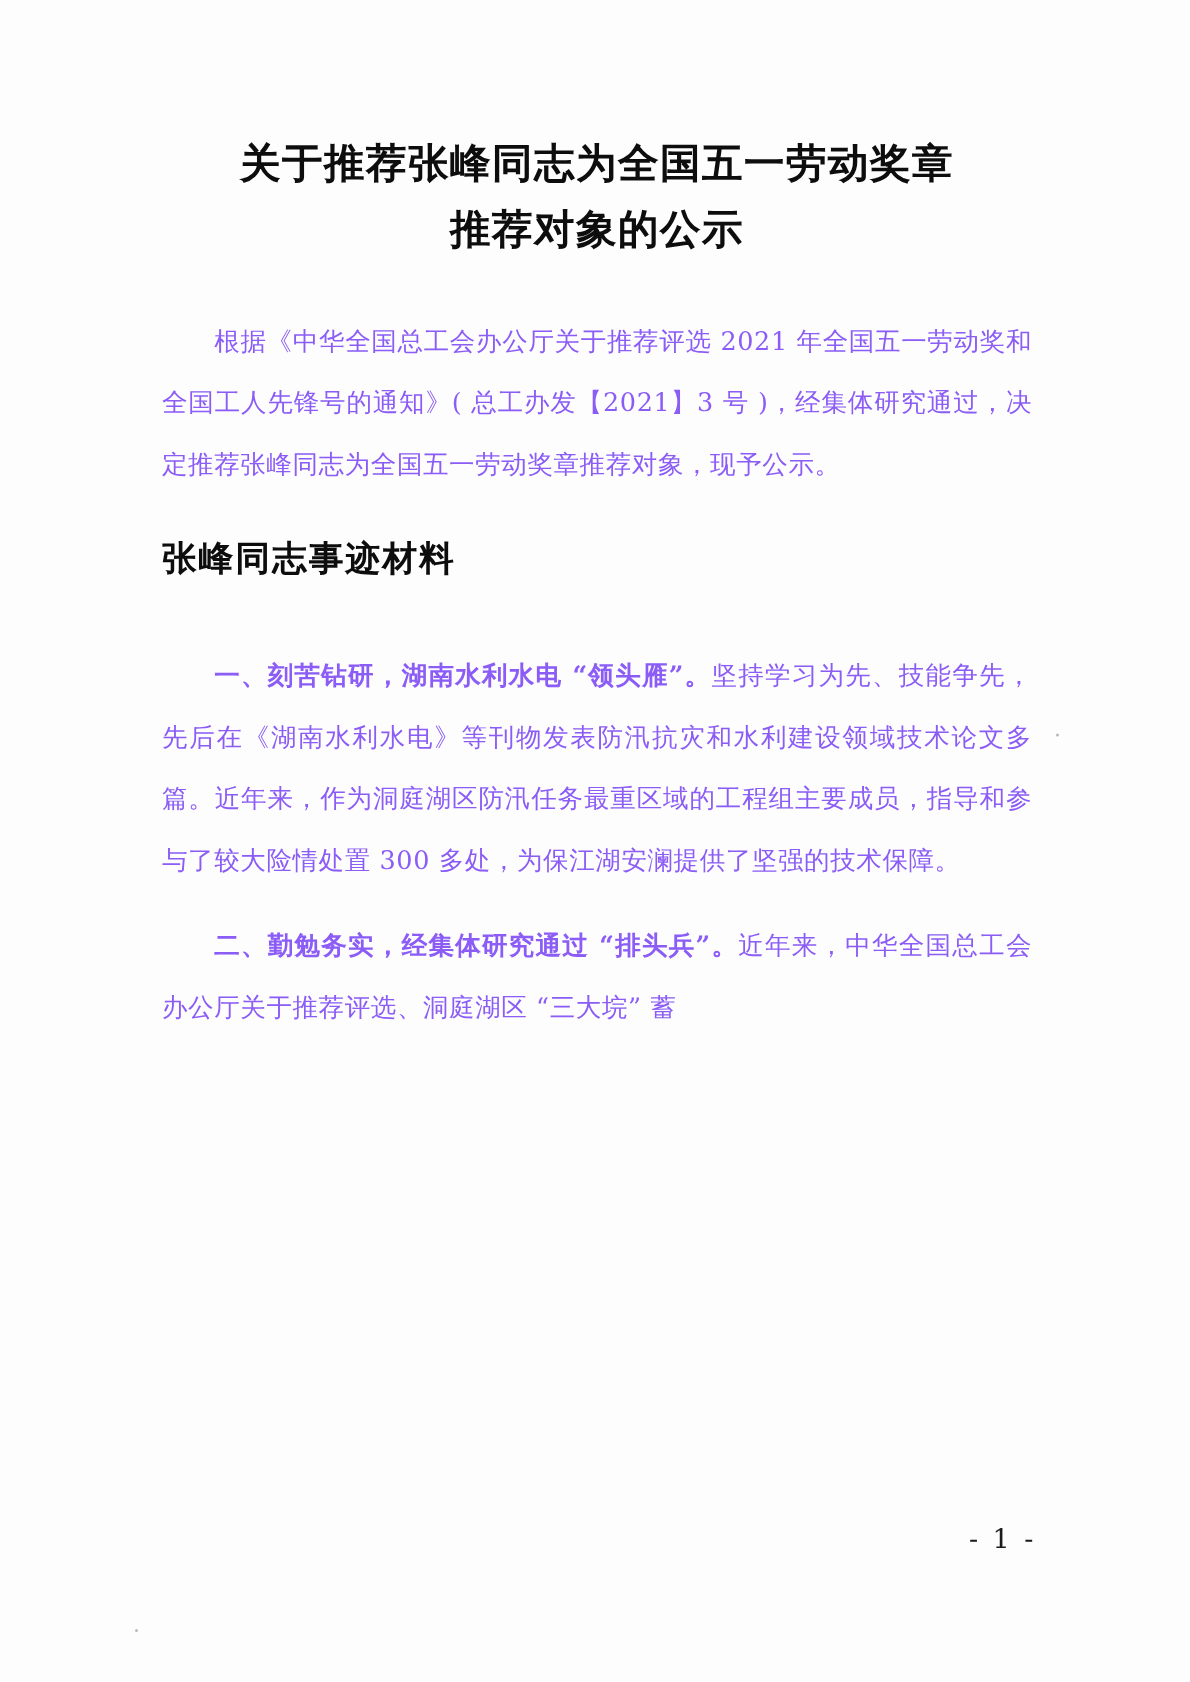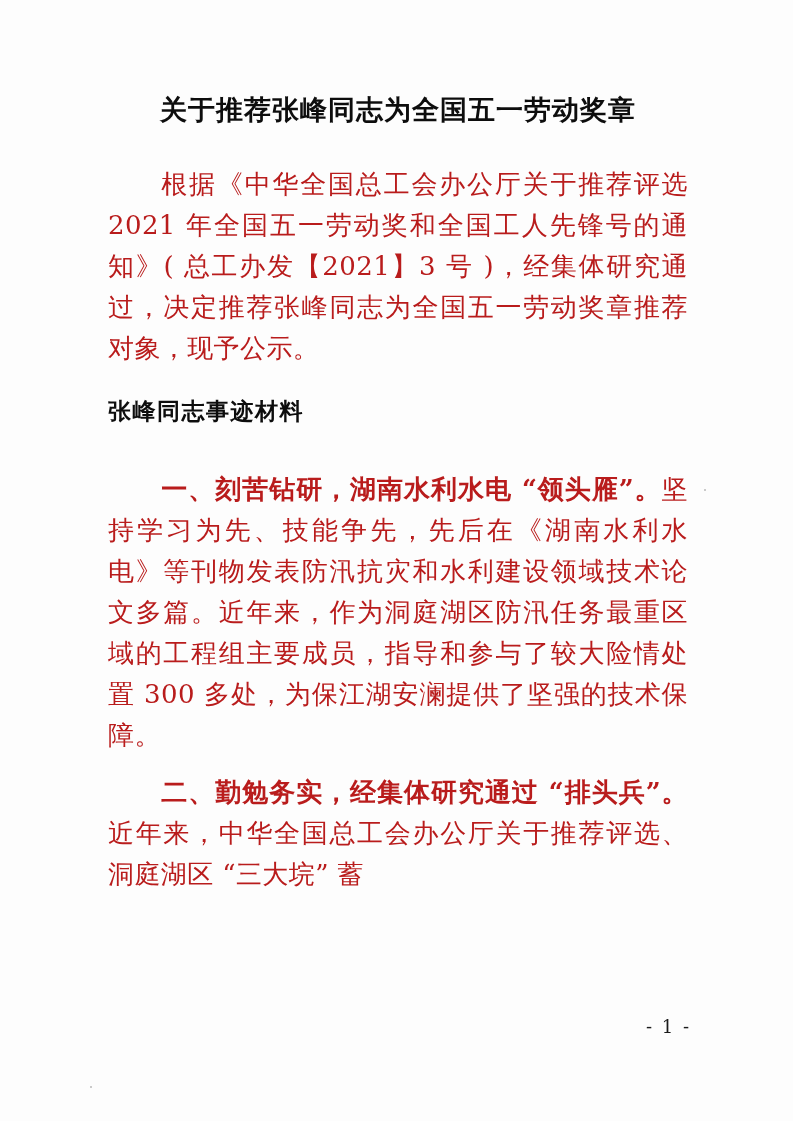--- a/index.html
+++ b/index.html
@@ -36,27 +36,27 @@
     line-height: 44px;
     text-align: center;
     letter-spacing: 1px;
     color: #0d0d0d;
     margin: 0 0 6px 0;
   }
   .doc-title .line2 {
     display: block;
   }
   .para {
-    font-size: 26px;
+    font-size: 17px;
     line-height: 41px;
     text-align: justify;
     text-justify: inter-ideograph;
     letter-spacing: 0.4px;
     margin: 0;
-    color: #b91c1c;
+    color: #8b5cf6;
   }
   .para.indent {
     text-indent: 2.05em;
   }
   .gap-a { height: 26px; }
   .gap-b { height: 22px; }
   .gap-c { height: 16px; }
   .section-title {
     font-weight: bold;
     font-size: 23px;
@@ -90,20 +90,21 @@
 
 <div class="page">
 
   <div class="speck" style="left:704px; top:489px;"></div>
   <div class="speck" style="left:90px; top:1086px;"></div>
 
   <div class="content">
 
     <h1 class="doc-title">
       <span>关于推荐张峰同志为全国五一劳动奖章</span>
+      <span class="line2">推荐对象的公示</span>
     </h1>
 
     <div class="gap-a"></div>
 
     <p class="para indent">根据《中华全国总工会办公厅关于推荐评选 2021 年全国五一劳动奖和全国工人先锋号的通知》( 总工办发【2021】3 号 )，经集体研究通过，决定推荐张峰同志为全国五一劳动奖章推荐对象，现予公示。</p>
 
     <div class="gap-b"></div>
 
     <h2 class="section-title">张峰同志事迹材料</h2>
 

